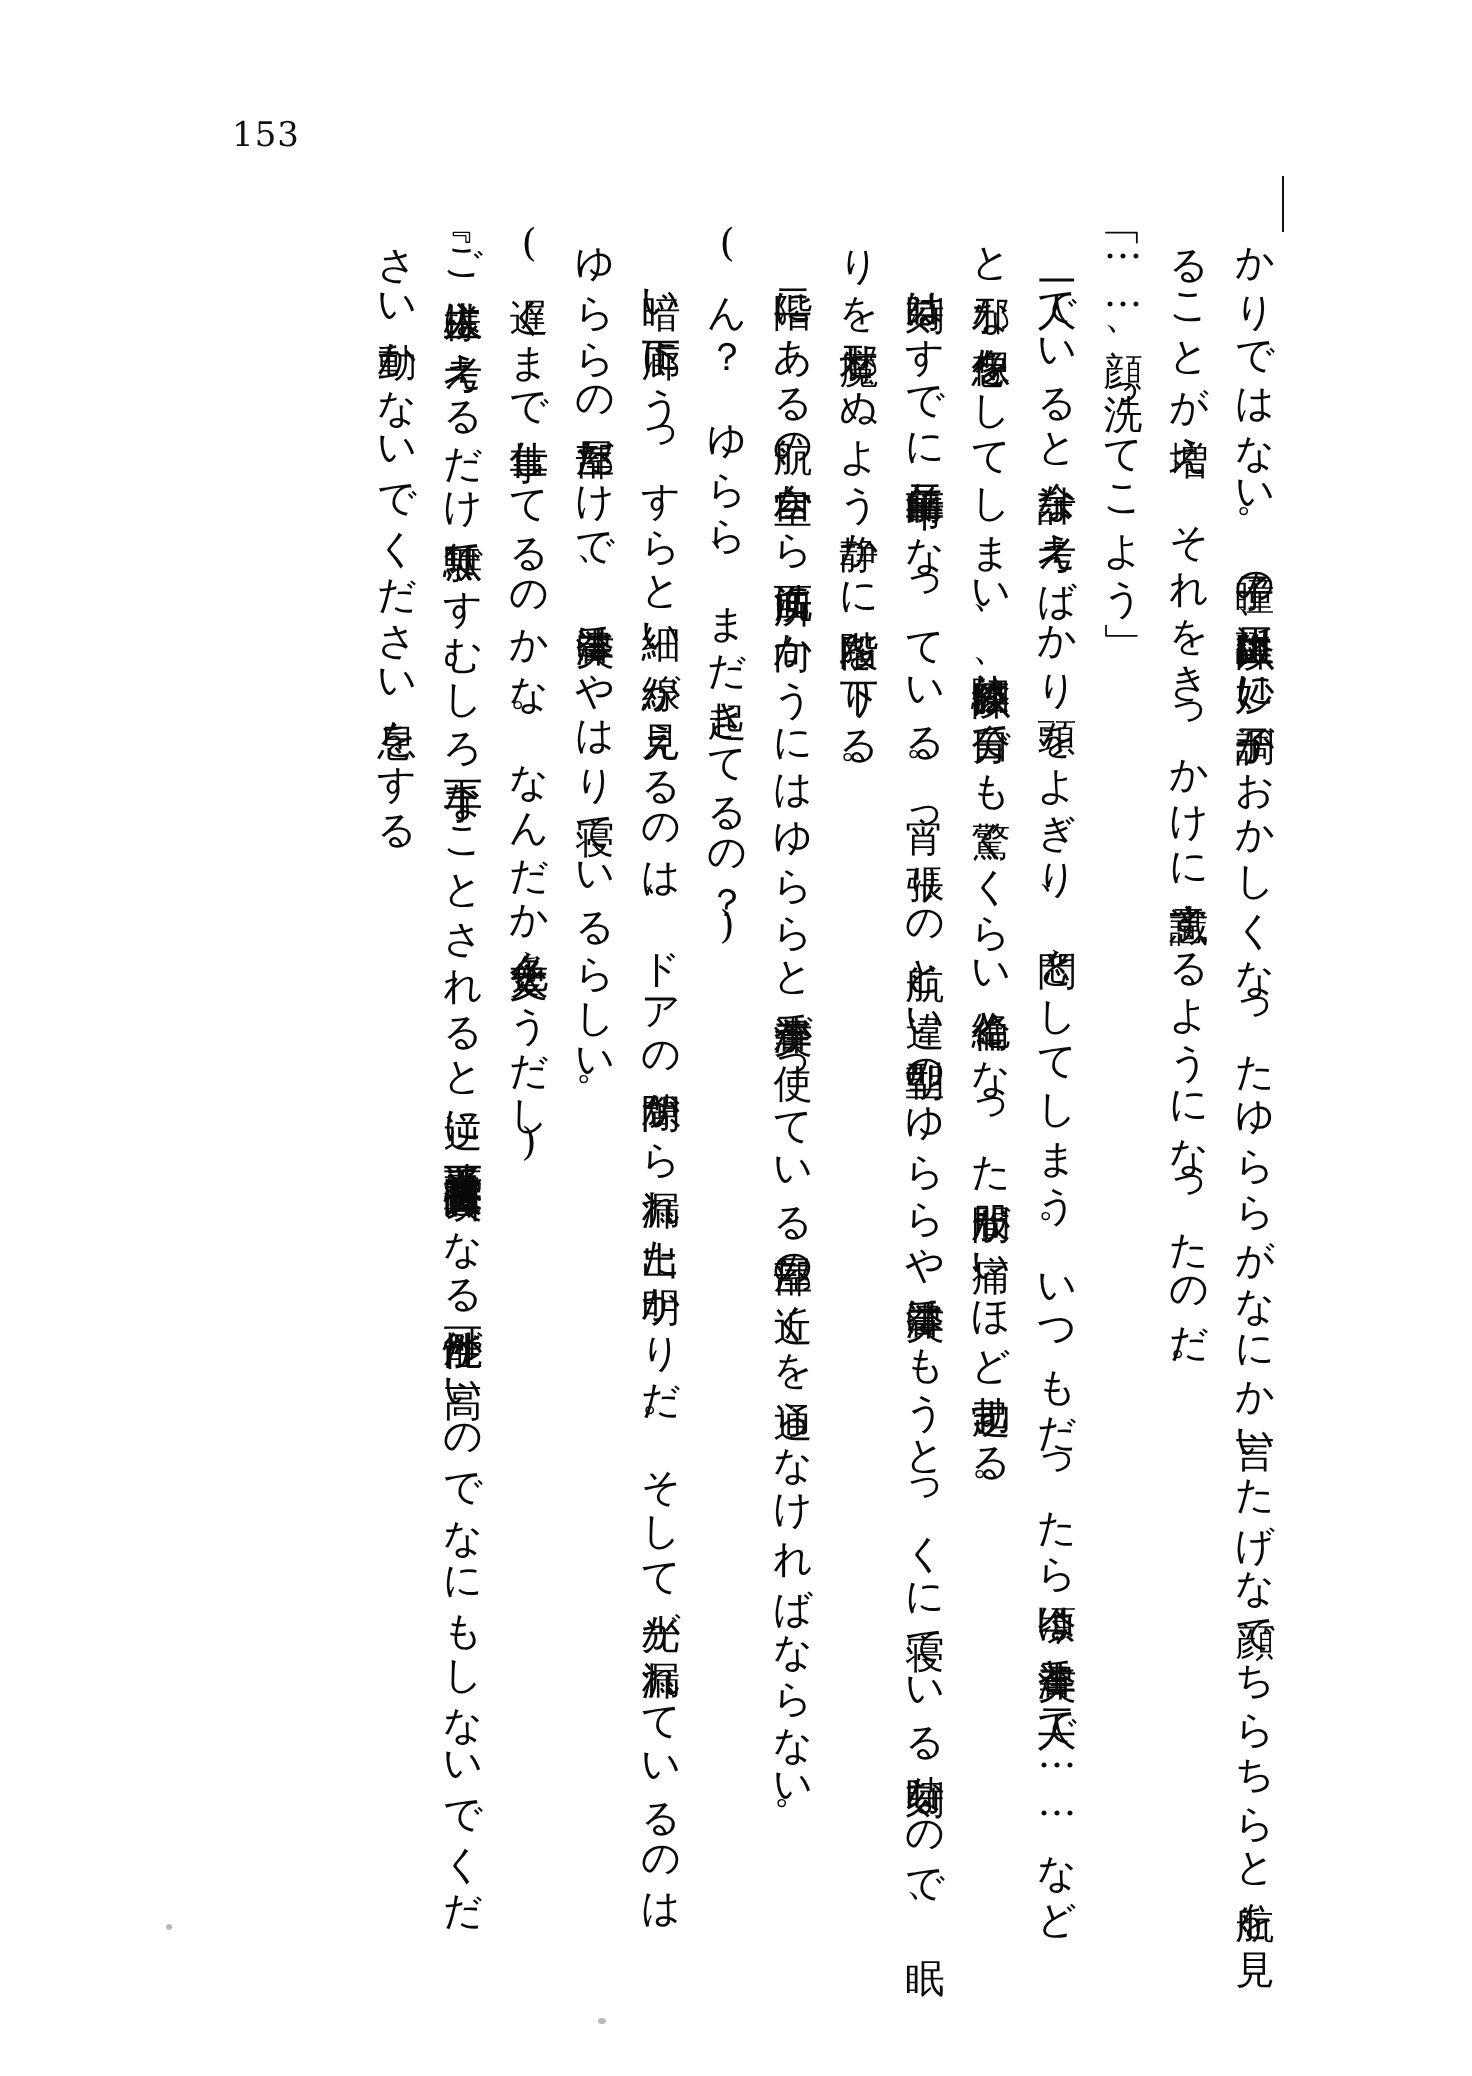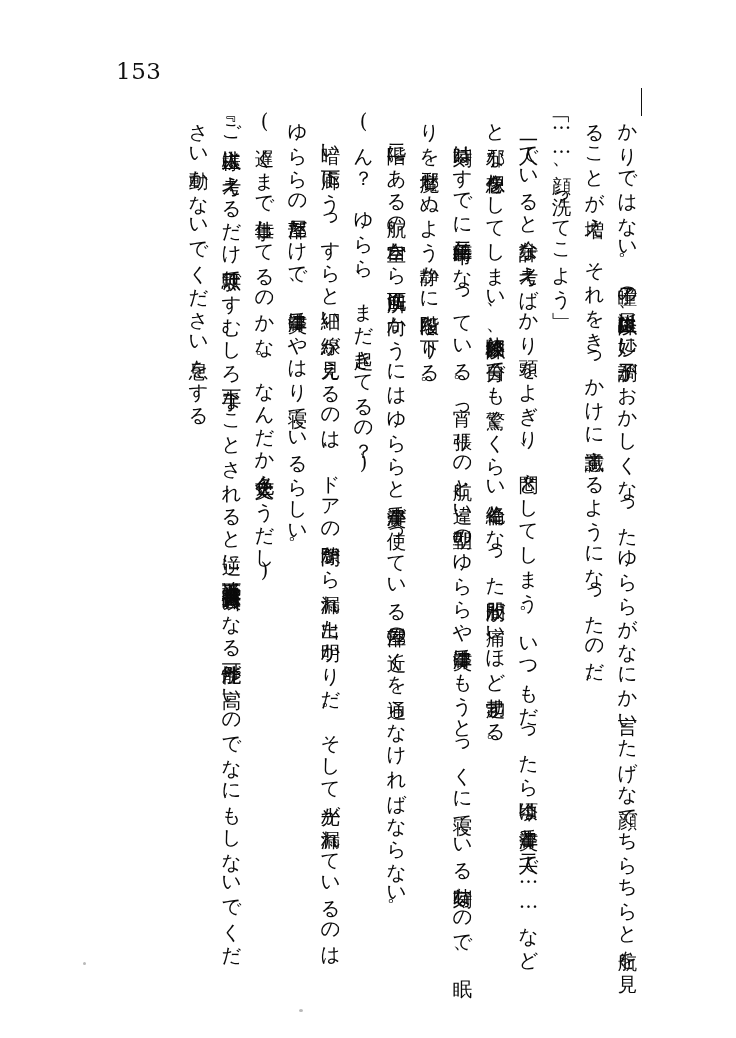--- a/index.html
+++ b/index.html
@@ -23,21 +23,21 @@
     width: 736px;
     height: 1038px;
     background: #fff;
   }
 
   
   #page-number {
     position: absolute;
     left: 116px;
     top: 58px;
-    font-size: 23px;
+    font-size: 17px;
     font-family: "DejaVu Serif", "Liberation Serif", serif;
     letter-spacing: 0.5px;
     color: #111;
   }
 
   
   #margin-rule {
     position: absolute;
     right: 94px;
     top: 88px;

